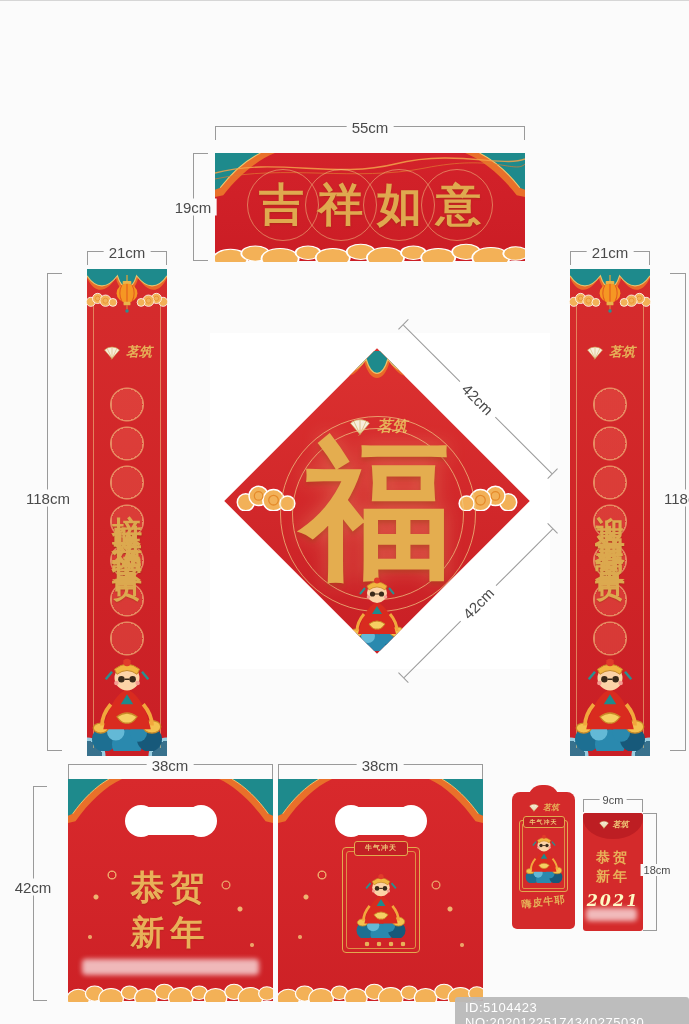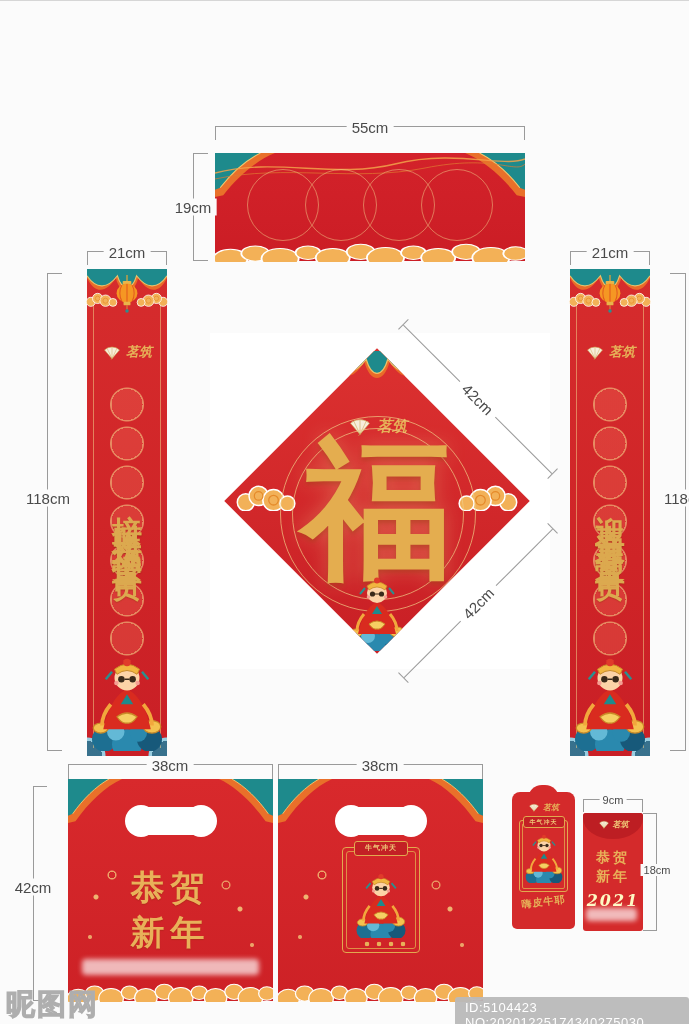--- a/index.html
+++ b/index.html
@@ -234,20 +234,21 @@
     <svg style="position:absolute;left:0;top:2px;width:310px;height:26px" viewBox="0 0 310 26">
       <path d="M0,18 C60,2 120,24 180,9 S290,13 310,4" stroke="#f2a24a" stroke-width="1.4" fill="none" opacity=".85"></path>
       <path d="M0,24 C70,9 140,27 210,13 S300,19 310,9" stroke="#e07a30" stroke-width="1" fill="none" opacity=".7"></path>
     </svg>
     <div class="circles">
         <i></i>
         <i></i>
         <i></i>
         <i></i>
       </div>
+    <div class="banner-text">吉祥如意</div>
     <svg class="cloudstrip-svg">
         <use href="#sym-cloudstrip"></use>
       </svg>
   </div>
 
   <div class="hl" style="left:215px;top:125px;width:310px"></div>
   <div class="vl" style="left:215px;top:125px;height:14px"></div>
   <div class="vl" style="left:524px;top:125px;height:14px"></div>
   <div class="dlb" style="left:370px;top:126px">55cm</div>
   <div class="vl" style="left:193px;top:152px;height:108px"></div>
@@ -445,17 +446,16 @@
   <div class="hl" style="left:583px;top:798px;width:60px"></div>
   <div class="vl" style="left:583px;top:798px;height:13px"></div>
   <div class="vl" style="left:642px;top:798px;height:13px"></div>
   <div class="dlb sm" style="left:613px;top:799px">9cm</div>
   <div class="vl" style="left:656px;top:812px;height:118px"></div>
   <div class="hl" style="left:643px;top:812px;width:13px"></div>
   <div class="hl" style="left:643px;top:929px;width:13px"></div>
   <div class="dlb sm" style="left:657px;top:869px">18cm</div>
 
   <div class="wm">
-    <span class="wm-name">昵图网</span>
   </div>
   <div class="id-badge">ID:5104423 NO:20201225174340275030</div>
 
 </div>
 
 </body></html>

